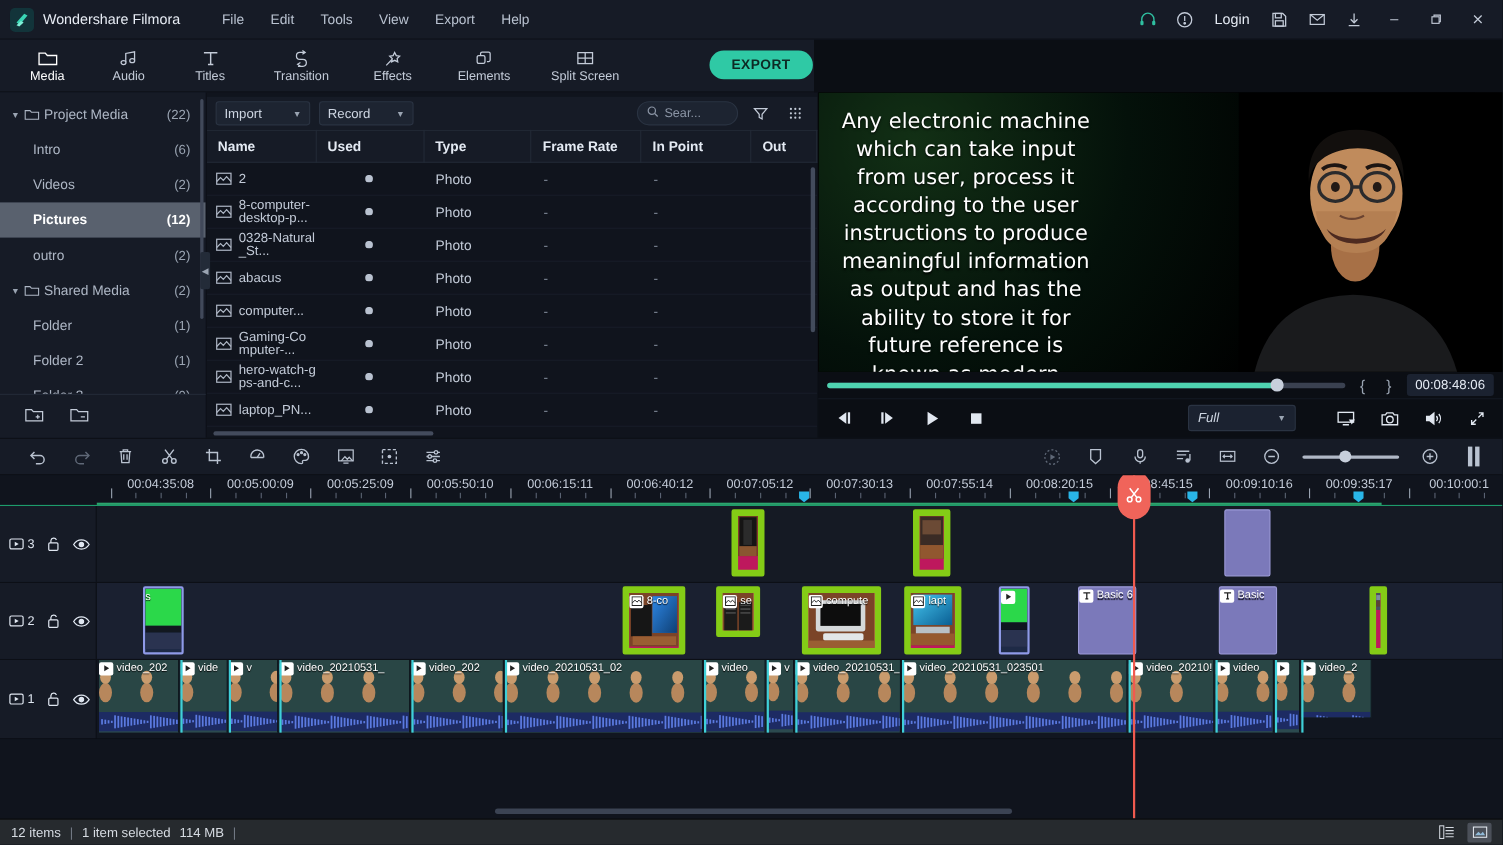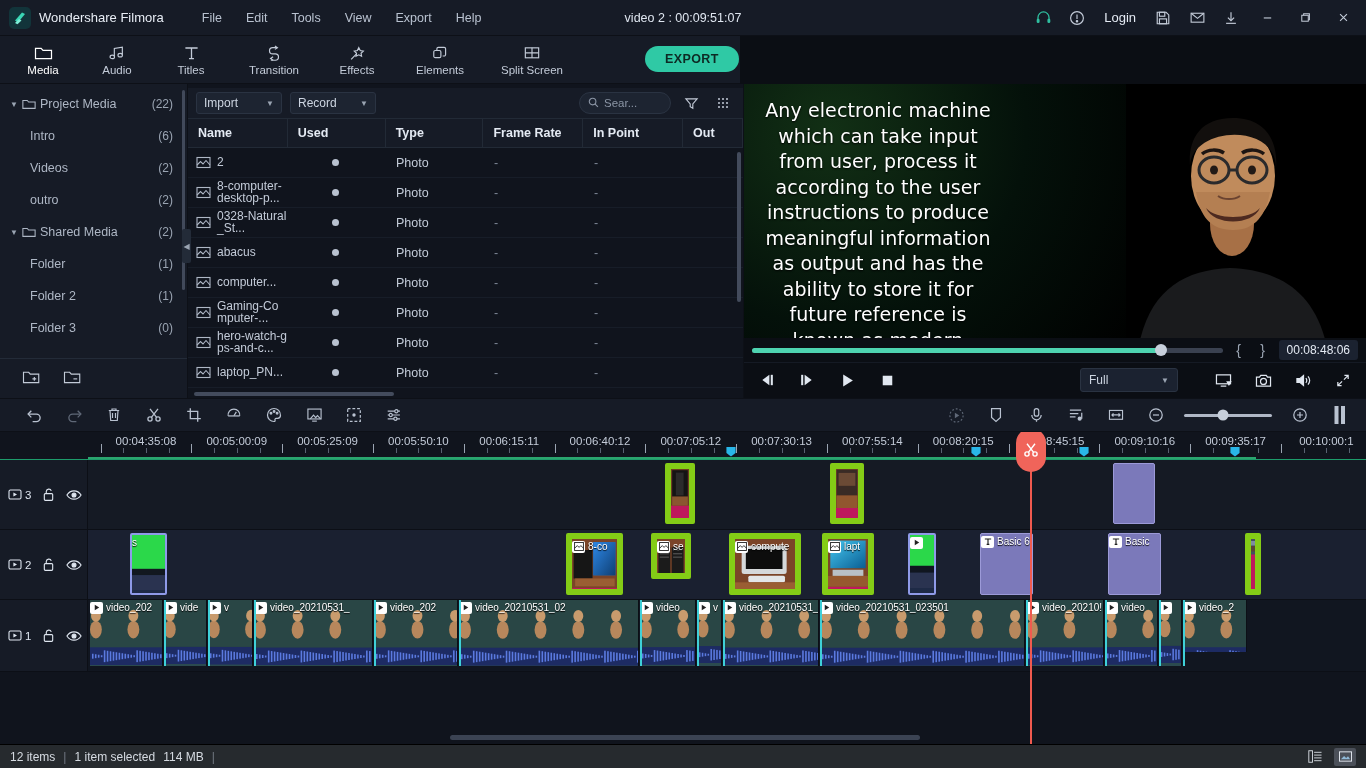--- a/index.html
+++ b/index.html
@@ -135,21 +135,21 @@
     position:absolute; left:14px; top:14px; width:240px; text-align:center; color:#fff;
     font-family:"DejaVu Sans", sans-serif; font-size:19px; line-height:25.5px; letter-spacing:.1px;
     text-shadow:0 1px 2px #000;
   }
   .seek-row { height:26px; display:flex; align-items:center; padding:0 8px; gap:8px; background:#0b0e14; }
   .seek-track { flex:1; height:5px; background:#3a4150; border-radius:3px; position:relative; }
   .seek-fill { position:absolute; left:0; top:0; bottom:0; background:#4ed3b0; border-radius:3px; width:87%; }
   .seek-knob { position:absolute; left:87%; top:50%; transform:translate(-50%,-50%); width:12px; height:12px; border-radius:50%; background:#c7cfdb; }
   .brace { color:#9aa4b2; font-size:14px; width:16px; text-align:center; }
   .tc-box { background:#1b2230; border-radius:3px; padding:3px 8px; color:#e4eaf3; font-size:12px; font-family:"Liberation Sans", sans-serif;}
-  .play-row { height:40px; display:flex; align-items:center; padding:0 12px; gap:18px; border-top:1px solid #151a24; }
+  .play-row { height:40px; display:flex; align-items:center; padding:0 12px; gap:18px; border-top:1px solid #151a24;font-style:italic; }
   .pc { color:#e1e7f0; display:flex; align-items:center; justify-content:center; width:22px; }
   .quality {
     margin-left:auto; background:#1b2230; border:1px solid #2a3342; border-radius:3px; height:24px; width:98px;
     display:flex; align-items:center; justify-content:space-between; padding:0 8px; font-size:12px; color:#cdd5e1;
   }
   .play-row .right-ics { display:flex; align-items:center; gap:18px; margin-left:16px; }
 
   
   .tl-toolbar { height:34px; background:#161b26; display:flex; align-items:center; border-top:1px solid #0d1017; border-bottom:1px solid #0d1017; flex:none; }
   .tl-left { display:flex; align-items:center; gap:0; padding-left:14px; }
@@ -227,21 +227,20 @@
     </div>
     <div class="app-title">Wondershare Filmora</div>
     <div class="menu">
       <div class="menu-item">File</div>
       <div class="menu-item">Edit</div>
       <div class="menu-item">Tools</div>
       <div class="menu-item">View</div>
       <div class="menu-item">Export</div>
       <div class="menu-item">Help</div>
     </div>
-    <div class="project-title">video 2 : 00:09:51:07</div>
     <div class="title-right">
       <div class="tb-icon accent">
         <svg width="17" height="17" viewBox="0 0 20 20" fill="none" stroke="currentColor" stroke-width="1.5">
           <path d="M3.5 12V10a6.5 6.5 0 0113 0v2"></path>
           <rect x="2" y="11.5" width="3.4" height="5" rx="1.5" fill="currentColor" stroke="none"></rect>
           <rect x="14.6" y="11.5" width="3.4" height="5" rx="1.5" fill="currentColor" stroke="none"></rect>
         </svg>
       </div>
       <div class="tb-icon">
         <svg width="16" height="16" viewBox="0 0 18 18" fill="none" stroke="currentColor" stroke-width="1.3">
@@ -373,20 +372,24 @@
           <span class="label">Project Media</span>
           <span class="count">(22)</span>
         </div>
         <div class="tree-row child">
           <span class="label">Intro</span>
           <span class="count">(6)</span>
         </div>
         <div class="tree-row child">
           <span class="label">Videos</span>
           <span class="count">(2)</span>
+        </div>
+        <div class="tree-row child selected">
+          <span class="label">Pictures</span>
+          <span class="count">(12)</span>
         </div>
         <div class="tree-row child">
           <span class="label">outro</span>
           <span class="count">(2)</span>
         </div>
         <div class="tree-row">
           <span class="caret">▼</span>
           <span class="folder-ic">
             <svg width="14" height="12" viewBox="0 0 16 13" fill="none" stroke="#aeb7c5" stroke-width="1.2">
                 <path d="M1 11.5v-9h5l1.6 1.8H15v7.2z"></path>

